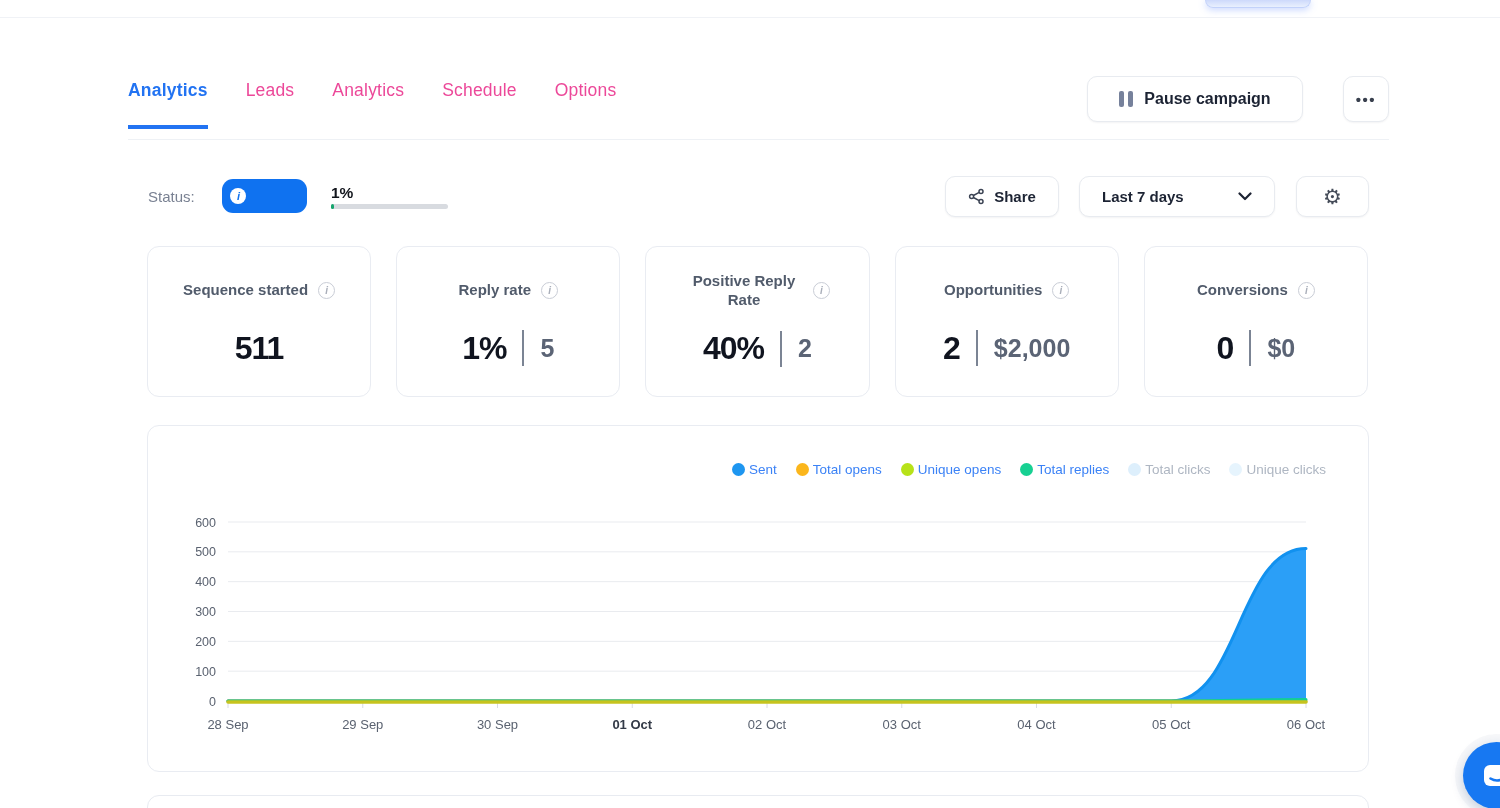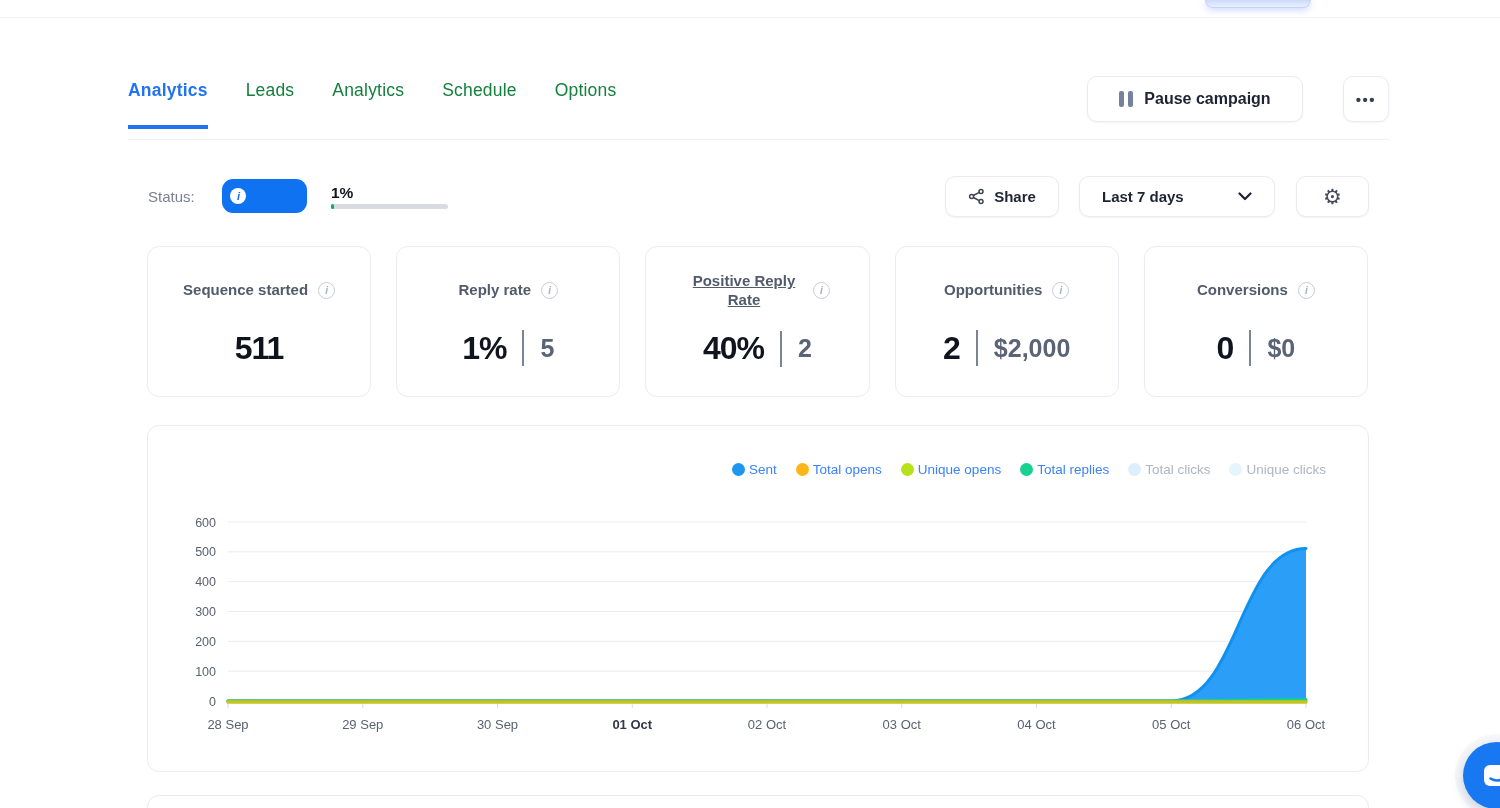--- a/index.html
+++ b/index.html
@@ -8,21 +8,21 @@
   .screen { position:relative; width:1500px; height:808px; background:#fff; overflow:hidden; }
 
   
   .top-divider { position:absolute; left:0; top:17px; width:1500px; height:1px; background:#f0f2f6; }
   .top-blue { position:absolute; left:1205px; top:0; width:106px; height:8px;
     background:linear-gradient(180deg,#cdd9fb,#e9f0fe); border:1px solid #c3d2fa; border-top:none;
     border-radius:0 0 9px 9px; box-shadow:0 2px 7px rgba(99,140,255,.35); }
 
   
   .tabs { position:absolute; left:128px; top:80px; display:flex; gap:38px; }
-  .tab { font-size:17.5px; color:#15803d; font-weight:500; letter-spacing:.2px; padding-bottom:24px; cursor:pointer; }
+  .tab { font-size:17.5px; color:#ec4899; font-weight:500; letter-spacing:.2px; padding-bottom:24px; cursor:pointer; }
   .tab.active { color:#2273f2; font-weight:700; border-bottom:4px solid #2273f2; }
   .tabs-hairline { position:absolute; left:128px; top:139px; width:1261px; height:1px; background:#eef1f5; }
 
   .btn { background:#fff; border:1px solid #e8ebf0; border-radius:10px; display:flex; align-items:center;
          justify-content:center; box-shadow:0 1px 2px rgba(16,24,40,.05); cursor:pointer; }
   .pause-btn { position:absolute; left:1087px; top:76px; width:216px; height:46px; gap:11px; }
   .pause-btn .lbl { font-size:16px; font-weight:700; color:#1c2333; }
   .pause-icon { display:flex; gap:4px; }
   .pause-icon i { display:block; width:5px; height:16px; border-radius:2px; background:#76819b; }
   .more-btn { position:absolute; left:1343px; top:76px; width:46px; height:46px;
@@ -43,21 +43,21 @@
   .share-btn .lbl, .range-btn .lbl { font-size:15px; font-weight:700; color:#1c2333; }
   .range-btn { position:absolute; left:1079px; top:176px; width:196px; height:41px; justify-content:space-between; padding:0 22px; }
   .gear-btn { position:absolute; left:1296px; top:176px; width:73px; height:41px; font-size:21px; color:#454c59; }
 
   
   .stats { position:absolute; left:147px; top:246px; width:1221px; height:151px;
            display:grid; grid-template-columns:repeat(5,1fr); gap:25px; }
   .stat-card { background:#fff; border:1px solid #e9ecf2; border-radius:12px; display:flex; flex-direction:column; align-items:center; }
   .stat-title-row { margin-top:25px; display:flex; align-items:center; justify-content:center; gap:10px; min-height:36px; }
   .stat-title { font-size:15px; font-weight:700; color:#515b6b; text-align:center; line-height:1.25; }
-  .stat-card:nth-child(3) .stat-title { max-width:118px;text-decoration:underline; }
+  .stat-card:nth-child(3) .stat-title { max-width:118px; }
   .info-icon { width:17px; height:17px; border-radius:50%; border:1.4px solid #c9cdd6; color:#a9aeb9;
     font-size:10px; font-style:italic; font-weight:700; display:flex; align-items:center; justify-content:center; flex:none; cursor:pointer; }
   .stat-value-row { flex:1; display:flex; align-items:center; justify-content:center; margin-top:-8px; }
   .stat-value { font-size:32px; font-weight:800; color:#10141f; letter-spacing:-1px; }
   .stat-divider { width:2px; height:36px; background:#7b8494; margin:0 16px; }
   .stat-secondary { font-size:25px; font-weight:600; color:#5b6475; }
 
   
   .chart-card { position:absolute; left:147px; top:425px; width:1222px; height:347px;
     background:#fff; border:1px solid #e9ecf2; border-radius:12px; }

